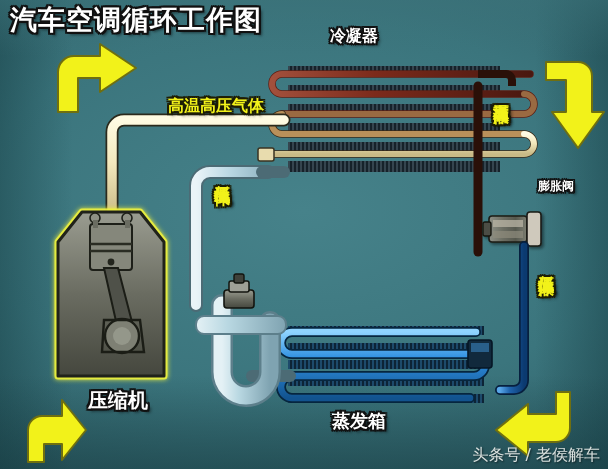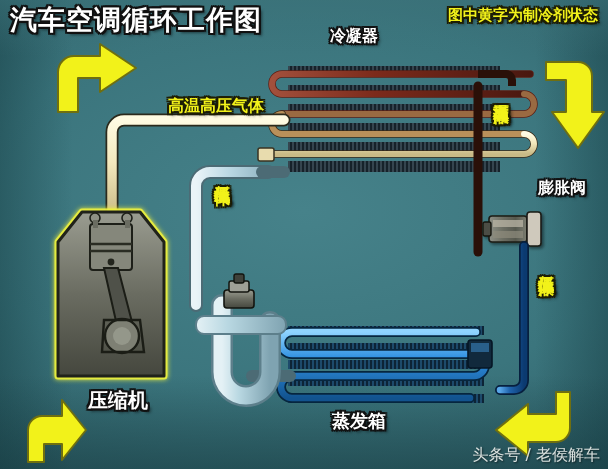--- a/index.html
+++ b/index.html
@@ -38,21 +38,21 @@
       -2px 0 0 #1d1d05, 2px 0 0 #1d1d05, 0 -2px 0 #1d1d05, 0 2px 0 #1d1d05,
       3px 3px 3px rgba(0,0,0,.5);
   }
   .vert{writing-mode:vertical-rl;text-orientation:upright;letter-spacing:1px;}
   #title{left:10px;top:6px;font-size:27px;letter-spacing:1px;}
   #hint{right:10px;top:8px;font-size:15px;}
   #lbl-cond{left:330px;top:28px;font-size:16px;}
   #lbl-hthpg{left:120px;top:98px;font-size:16px;padding-left:48px;}
   #lbl-ltlpg{left:214px;top:172px;font-size:16px;}
   #lbl-hthpl{left:493px;top:90px;font-size:16px;}
-  #lbl-exp{left:538px;top:180px;font-size:16px;}
+  #lbl-exp{left:538px;top:180px;font-size:12px;}
   #lbl-ltlpl{left:538px;top:262px;font-size:16px;}
   #lbl-comp{left:88px;top:390px;font-size:20px;}
   #lbl-tank{left:157px;top:412px;font-size:18px;}
   #lbl-evap{left:332px;top:412px;font-size:18px;}
   #wm{right:8px;bottom:6px;font-size:16px;color:#e9edea;opacity:.92;
       text-shadow:1px 1px 2px rgba(0,0,0,.6);font-weight:normal;margin-top:35px;}
   svg{position:absolute;left:0;top:0;}
 </style>
 </head>
 <body>
@@ -237,21 +237,20 @@
 
       <path d="M546 62 H578 a14 14 0 0 1 14 14 V112 H604 L578 148 L552 112 H566 V80 H546 Z"></path>
 
       <path d="M28 462 V430 a14 14 0 0 1 14 -14 H62 V400 L86 430 L62 460 V444 H44 V462 Z"></path>
 
       <path d="M570 392 V428 a14 14 0 0 1 -14 14 H528 V456 L496 430 L528 404 V414 H556 V392 Z"></path>
     </g>
   </svg>
 
   <div class="lbl white-lbl" id="title">汽车空调循环工作图</div>
-  <div class="lbl yellow-lbl" id="hint">图中黄字为制冷剂状态</div>
 
   <div class="lbl white-lbl" id="lbl-cond">冷凝器</div>
   <div class="lbl white-lbl" id="lbl-exp">膨胀阀</div>
   <div class="lbl white-lbl" id="lbl-comp">压缩机</div>
   <div class="lbl white-lbl" id="lbl-evap">蒸发箱</div>
 
   <div class="lbl yellow-lbl" id="lbl-hthpg">高温高压气体</div>
   <div class="lbl yellow-lbl vert" id="lbl-ltlpg">低温低压气体</div>
   <div class="lbl yellow-lbl vert" id="lbl-hthpl">高温高压液体</div>
   <div class="lbl yellow-lbl vert" id="lbl-ltlpl">低温低压液体</div>

